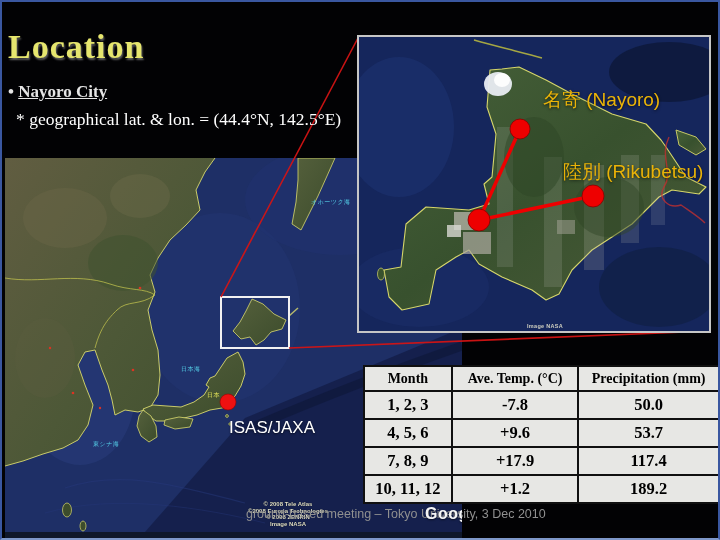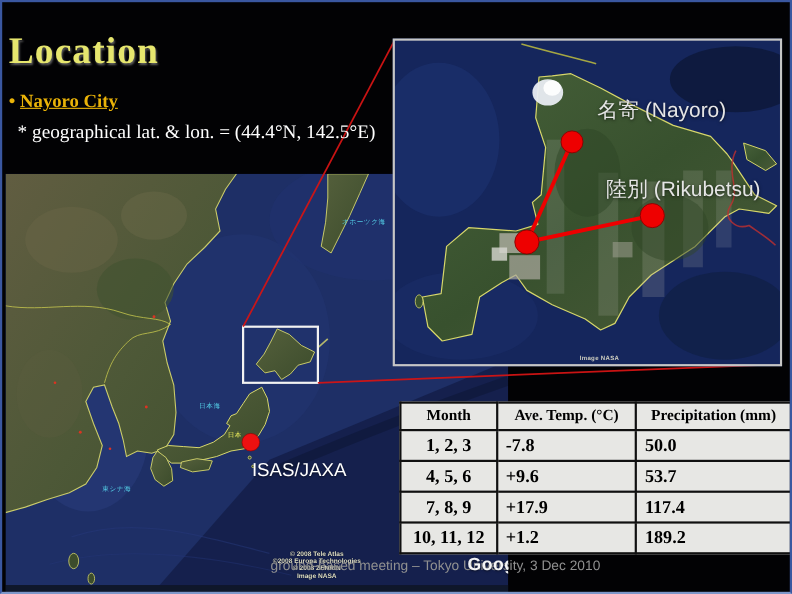--- a/index.html
+++ b/index.html
@@ -7,21 +7,21 @@
          font-family:"Liberation Sans","DejaVu Sans",sans-serif;}
   .frame{position:absolute;inset:0;border:2px solid #3a57a0;border-bottom-color:#7e97c9;
          z-index:40;pointer-events:none;}
 
   
   .titleblock{position:absolute;left:8px;top:28px;z-index:8;}
   .title{font-family:"Liberation Serif","DejaVu Serif",serif;font-weight:bold;
          font-size:34px;color:#e6e66e;letter-spacing:1px;
          text-shadow:1px 2px 2px rgba(130,130,130,.75);}
   .bullet-line{margin-top:16px;font-family:"Liberation Serif","DejaVu Serif",serif;
-         font-size:17px;color:#eab308;font-weight:bold;}
+         font-size:17px;color:#e5e5e5;font-weight:bold;}
   .bullet-line .bt{text-decoration:underline;}
   .coord-line{margin-top:7px;margin-left:8px;font-family:"Liberation Serif","DejaVu Serif",serif;
          font-size:17.5px;color:#fff;}
 
   
   .mainmap{position:absolute;left:5px;top:158px;width:457px;height:442px;
            background:#0f172a;overflow:hidden;}
   .mainmap svg{position:absolute;left:0;top:0;}
   .sealbl{position:absolute;font-size:6px;color:#55d2ea;white-space:nowrap;letter-spacing:.5px;}
   .sealbl.jp-yellow{color:#e8e85a;}
@@ -35,37 +35,37 @@
          color:rgba(255,255,255,.95);letter-spacing:.5px;
          text-shadow:0 1px 2px rgba(0,0,0,.55);}
 
   
   .connectors{position:absolute;left:0;top:0;z-index:4;pointer-events:none;}
 
   
   .inset{position:absolute;left:357px;top:35px;width:350px;height:294px;
          border:2px solid #c6c6c6;background:#15265c;overflow:hidden;z-index:5;}
   .inset svg{position:absolute;left:0;top:0;}
-  .lbl{position:absolute;color:#e5e5e5;font-size:19px;white-space:nowrap;
+  .lbl{position:absolute;color:#eab308;font-size:19px;white-space:nowrap;
        text-shadow:0 1px 3px rgba(0,0,0,.65);}
   .lbl-nayoro{left:184px;top:50px;}
-  .lbl-rikubetsu{left:192px;top:122px;}
+  .lbl-rikubetsu{left:204px;top:122px;}
   .lbl-sapporo{left:28px;top:149px;}
   .inset-credit{position:absolute;left:168px;top:286px;font-size:5.5px;color:#cfcfc0;
        font-weight:bold;letter-spacing:.3px;}
 
   
   .climate{position:absolute;left:363px;top:365px;z-index:6;border-collapse:collapse;
            background:#e7e7e4;table-layout:fixed;
            font-family:"Liberation Serif","DejaVu Serif",serif;color:#000;}
   .climate th,.climate td{border:2px solid #101010;padding:0 7px;overflow:hidden;}
   .climate th{font-size:14px;font-weight:bold;height:23px;}
   .climate td{font-size:16.5px;font-weight:bold;height:26px;}
   .climate td.c0{text-align:center;}
-  .climate td.c1,.climate td.c2{text-align:left;}
+  .climate td.c1,.climate td.c2{text-align:center;}
 
   
   .footer{position:absolute;left:246px;top:507px;z-index:20;font-size:12.5px;
           color:#909090;white-space:nowrap;text-align:right;}
 </style>
 </head>
 <body>
 
 <div class="slide">
 

